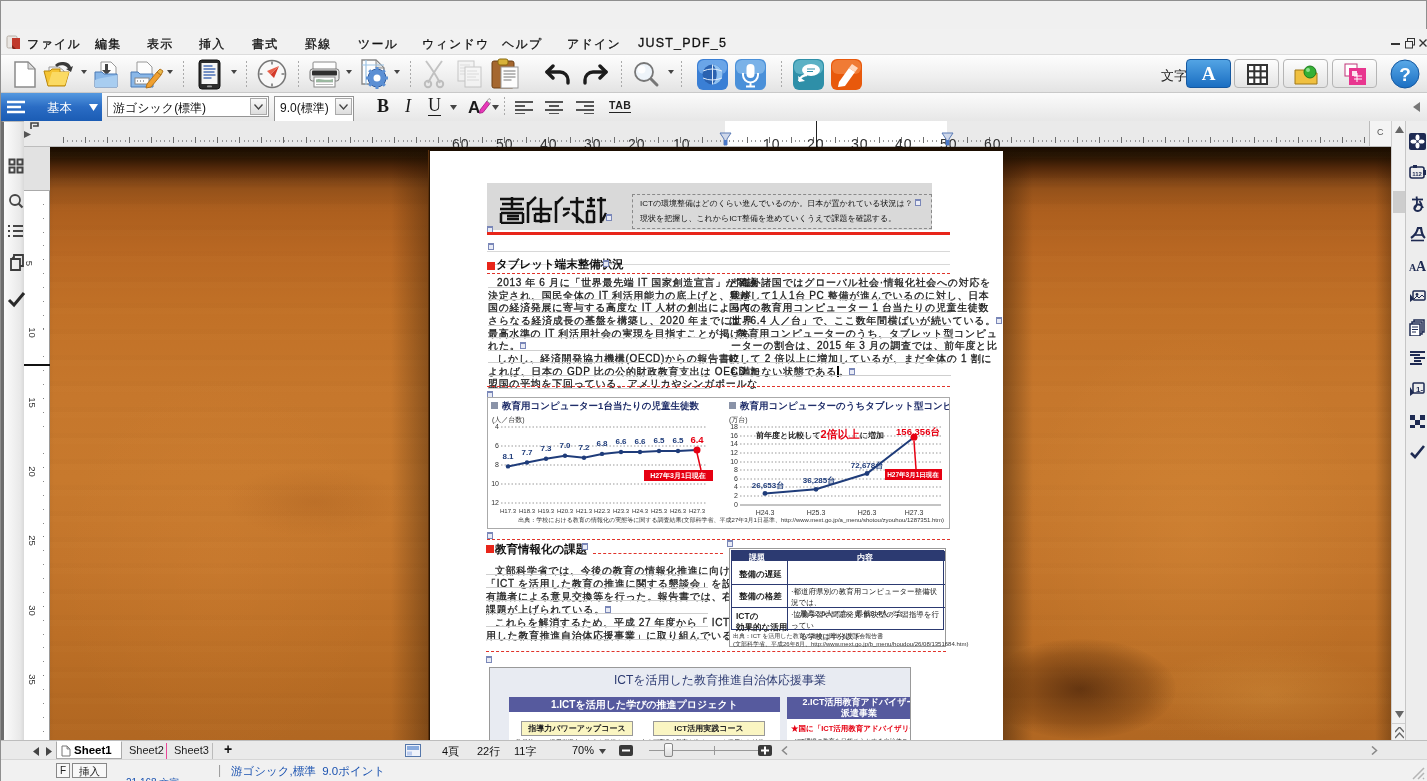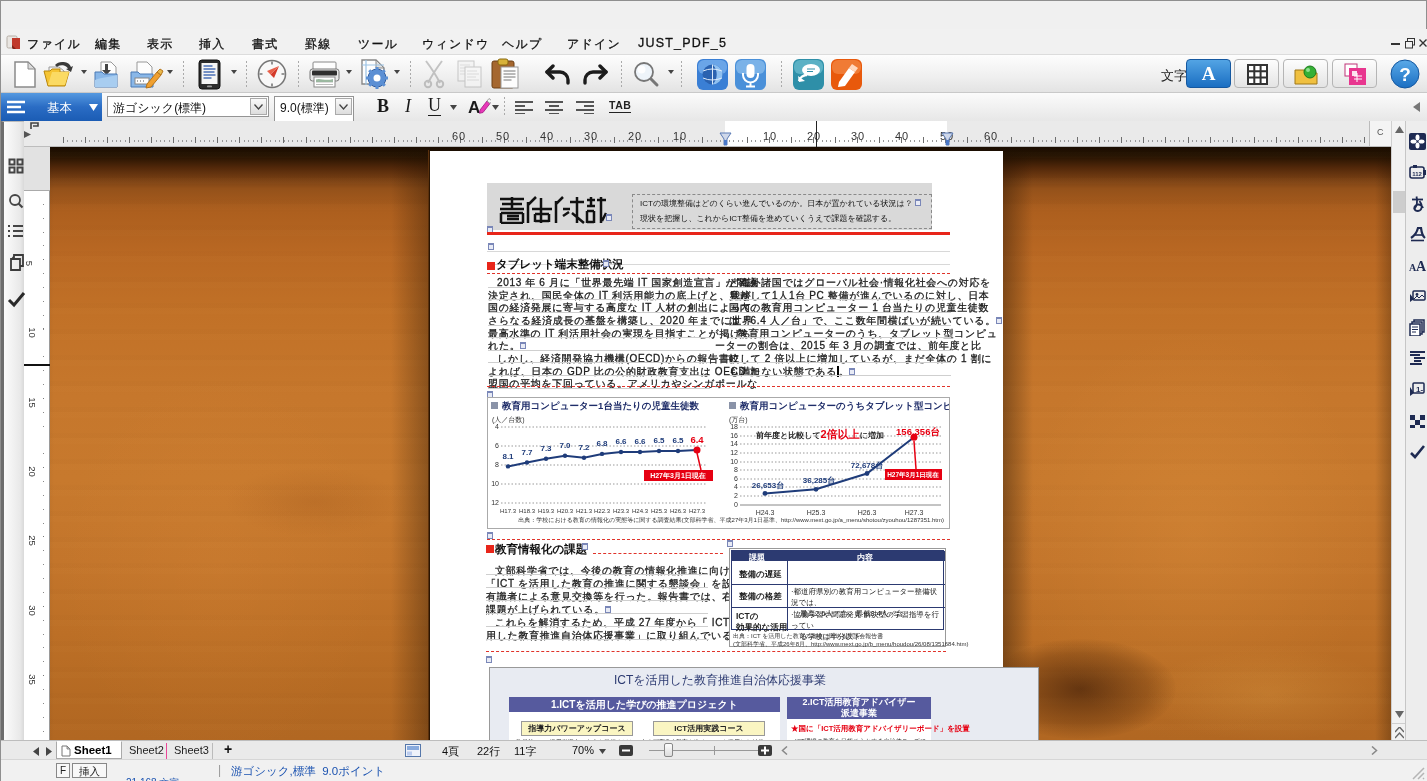--- a/index.html
+++ b/index.html
@@ -23,21 +23,21 @@
 #vruler{left:23px;top:0px;width:26px;height:593px;background:#fff;border-right:1px solid #9a9a9a}
 #rscroll{left:1390px;top:120px;width:14px;height:638px;background:#f2f2f2;border-left:1px solid #cfcfcf}
 #rstrip{left:1404px;top:120px;width:23px;height:638px;background:#ededed;border-left:1px solid #c6c6c6}
 .ricon{position:absolute;left:3px;width:17px;height:17px}
 .retm{position:absolute;width:6px;height:7px;border:1px solid #7a87b8;border-top:2px solid #7a87b8;background:#e8ebf5}
 .guide{position:absolute;height:1px;background:#d8d8d8}
 .reddash{position:absolute;height:0;border-top:1.5px dashed #e0332a}
 .bodyline{position:absolute;font-size:10px;color:#1c1c1c;white-space:nowrap;letter-spacing:0.65px;-webkit-text-stroke:0.3px #1c1c1c}
 .bguide{position:absolute;height:1px;background:#cfcfcf}
 .dd{position:absolute;border:1px solid #949494;background:#fff}
-.rnum{position:absolute;top:9px;font-size:11px;color:#333;letter-spacing:1px}
+.rnum{position:absolute;top:15px;font-size:14px;color:#333;letter-spacing:1px}
 .vnum{position:absolute;left:3px;font-size:9.5px;color:#333;transform:rotate(90deg)}
 .ct{position:absolute;white-space:nowrap}
 .tblbl{font-size:8.5px;font-weight:bold;color:#222}
 .tbtxt{font-size:7.5px;color:#222;line-height:1.45}
 </style></head><body>
 <div id="app">
 
 
 <div class="abs" id="menubar">
  <svg class="abs" style="left:5px;top:5px" width="16" height="16">
@@ -369,21 +369,21 @@
   <div class="bodyline" style="left:58px;top:175.6px">最高水準の IT 利活用社会の実現を目指すことが掲げら</div>
   <div class="bodyline" style="left:58px;top:188.3px">れた。<span class="retm" style="position:static;display:inline-block"></span></div>
   <div class="bodyline" style="left:58px;top:200.9px"><span style="display:inline-block;width:9px"></span>しかし、経済開発協力機構(OECD)からの報告書に</div>
   <div class="bodyline" style="left:58px;top:213.6px">よれば、日本の GDP 比の公的財政教育支出は OECD 加</div>
   <div class="bodyline" style="left:58px;top:226.2px">盟国の平均を下回っている。アメリカやシンガポールな</div>
   <div class="bodyline" style="left:299px;top:125px">ど海外諸国ではグローバル社会·情報化社会への対応を</div>
   <div class="bodyline" style="left:299px;top:137.7px">見越して1人1台 PC 整備が進んでいるのに対し、日本</div>
   <div class="bodyline" style="left:299px;top:150.3px">国内の教育用コンピューター 1 台当たりの児童生徒数</div>
   <div class="bodyline" style="left:299px;top:163px">は「6.4 人／台」で、ここ数年間横ばいが続いている。<span class="retm" style="position:static;display:inline-block"></span></div>
   <div class="bodyline" style="left:299px;top:175.6px"><span style="display:inline-block;width:9px"></span>教育用コンピューターのうち、タブレット型コンピュ</div>
-  <div class="bodyline" style="left:285px;top:188.3px">ーターの割合は、2015 年 3 月の調査では、前年度と比</div>
+  <div class="bodyline" style="left:301px;top:188.3px">ーターの割合は、2015 年 3 月の調査では、前年度と比</div>
   <div class="bodyline" style="left:299px;top:200.9px">較して 2 倍以上に増加しているが、まだ全体の 1 割に</div>
   <div class="bodyline" style="left:299px;top:213.6px">も満たない状態である<span style="display:inline-block;width:1.5px;height:11px;background:#000;vertical-align:-2px"></span>。<span class="retm" style="position:static;display:inline-block"></span></div>
 
   <div class="bguide" style="left:58px;top:135.5px;width:222px"></div>
         <div class="bguide" style="left:58px;top:148.2px;width:222px"></div>
         <div class="bguide" style="left:58px;top:160.8px;width:222px"></div>
         <div class="bguide" style="left:58px;top:173.5px;width:222px"></div>
         <div class="bguide" style="left:58px;top:186.1px;width:222px"></div>
         <div class="bguide" style="left:58px;top:198.8px;width:222px"></div>
         <div class="bguide" style="left:58px;top:211.4px;width:222px"></div>
@@ -538,21 +538,21 @@
     <span class="abs tblbl" style="left:7px;top:40px">整備の格差</span>
     <span class="abs tblbl" style="left:4px;top:60px;line-height:1.3">ICTの<br>効果的な活用</span>
     <div class="abs tbtxt" style="left:59px;top:36px">·都道府県別の教育用コンピューター整備状況では、<br><span style="display:inline-block;width:9px"></span>最高2.6人／台、最低8.4人／台</div>
     <div class="abs tbtxt" style="left:59px;top:59px">·協働学習や問題発見·解決型の学習指導を行ってい<br><span style="display:inline-block;width:9px"></span>る学校は半分以下</div>
    </div>
    <div class="abs" style="left:3px;top:84px;font-size:6px;color:#333;line-height:1.25;white-space:nowrap">出典：ICT を活用した教育の推進に関する懇談会報告書<br>(文部科学省、平成26年8月、http://www.mext.go.jp/b_menu/houdou/26/08/1351684.htm)</div>
   </div>
   <div class="reddash" style="left:56px;top:500px;width:460px"></div>
   <span class="retm" style="left:56px;top:505px"></span>
 
-  <div class="abs" id="botbox" style="left:59px;top:516px;width:550px;height:74px;border:1px solid #999;background:#e8ebf2;overflow:hidden">
+  <div class="abs" id="botbox" style="left:59px;top:516px;width:422px;height:74px;border:1px solid #999;background:#e8ebf2;overflow:hidden">
    <div class="abs" style="left:0;top:4px;width:460px;text-align:center;font-size:12px;color:#2c3a71">ICTを活用した教育推進自治体応援事業</div>
    <div class="abs" style="left:19px;top:29px;width:271px;height:15px;background:#565a9e;color:#fff;font-size:10px;font-weight:bold;text-align:center;line-height:15px">1.ICTを活用した学びの推進プロジェクト</div>
    <div class="abs" style="left:19px;top:44px;width:271px;height:30px;background:#fff"></div>
    <div class="abs" style="left:297px;top:29px;width:144px;height:22px;background:#565a9e;color:#fff;font-size:9px;font-weight:bold;text-align:center;line-height:1.2;padding-top:0">2.ICT活用教育アドバイザー<br>派遣事業</div>
    <div class="abs" style="left:297px;top:51px;width:144px;height:23px;background:#fff"></div>
    <div class="abs" style="left:31px;top:53px;width:112px;height:15px;background:#faf5c2;border:1px solid #999;text-align:center;font-size:8px;font-weight:bold;color:#222;line-height:14px">指導力パワーアップコース</div>
    <div class="abs" style="left:163px;top:53px;width:112px;height:15px;background:#faf5c2;border:1px solid #999;text-align:center;font-size:8px;font-weight:bold;color:#222;line-height:14px">ICT活用実践コース</div>
    <div class="abs" style="left:26px;top:70px;font-size:6px;color:#333;white-space:nowrap">教員等のICT活用指導力の向上を目指すほか、上る目指す自治</div>
    <div class="abs" style="left:158px;top:70px;font-size:6px;color:#333;white-space:nowrap">ICT環境の教育を進め、ICTを活用した特徴</div>
    <div class="abs" style="left:301px;top:56px;font-size:7.5px;font-weight:bold;color:#e60012;white-space:nowrap">★国に「ICT活用教育アドバイザリーボード」を設置</div>

